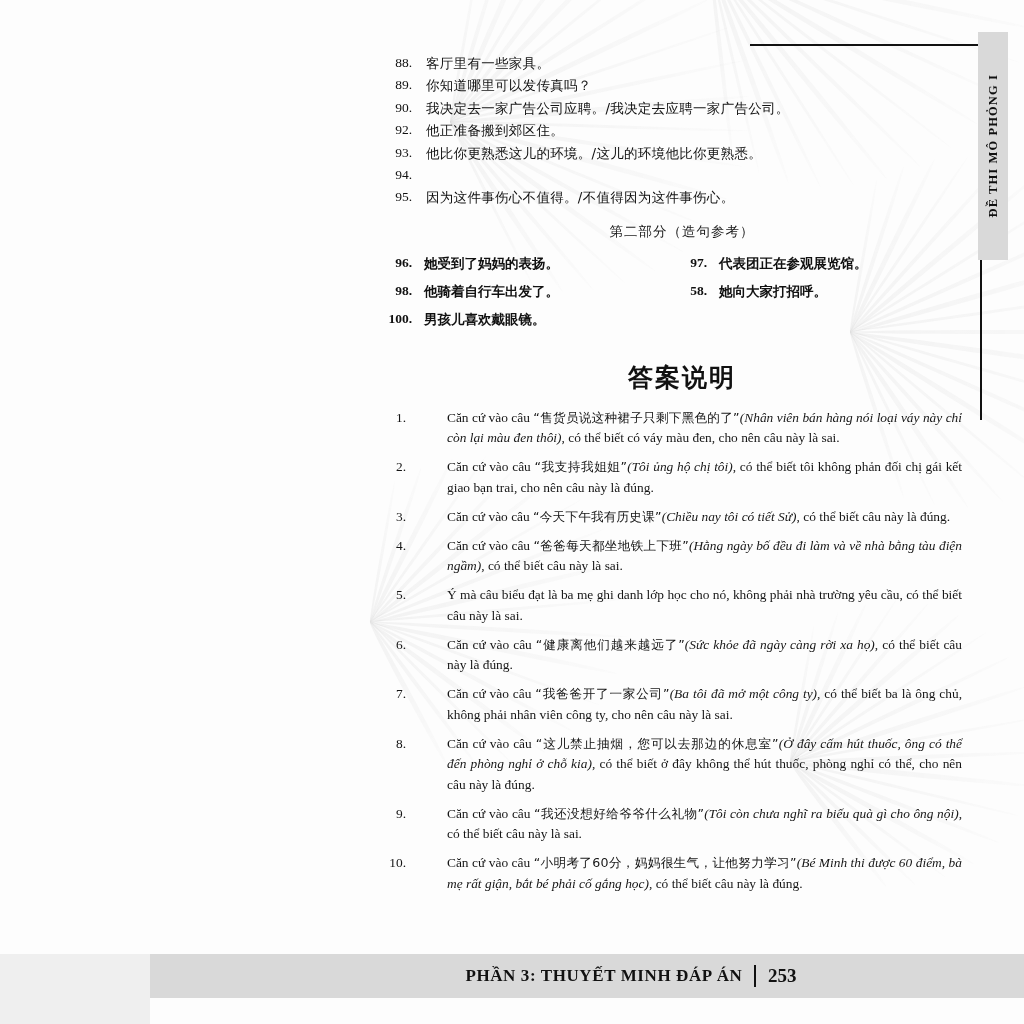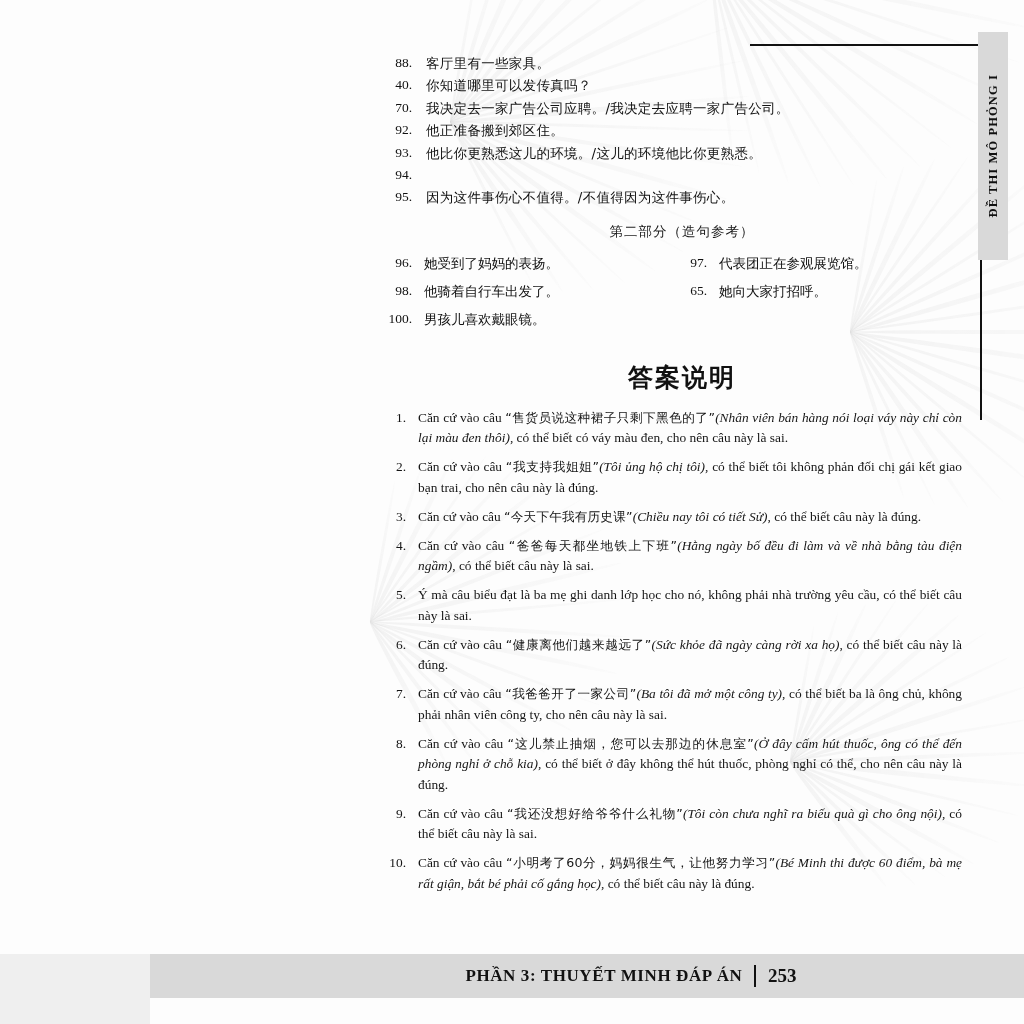--- a/index.html
+++ b/index.html
@@ -142,20 +142,21 @@
     line-height: 28px;
     color: #111;
   }
   .tc-row {
     display: flex;
   }
   .tc-cell {
     display: flex;
     align-items: flex-start;
     width: 50%;
+    font-weight: bold;
   }
   .tc-num {
     width: 40px;
     text-align: right;
     padding-right: 12px;
     flex: none;
     font-family: "Liberation Serif", serif;
   }
 
   .answer-title {
@@ -183,20 +184,21 @@
   }
   .exp-num {
     width: 34px;
     flex: none;
     text-align: right;
     padding-right: 12px;
   }
   .exp-text {
     flex: 1;
     text-align: justify;
+    margin-left: 29px;
   }
   .exp-text .zh {
     font-family: "DejaVu Sans", sans-serif;
     font-size: 12.6px;
     letter-spacing: 0.2px;
   }
   .exp-text .it {
     font-style: italic;
   }
 
@@ -351,25 +353,25 @@
     </div>
 
     <div class="content">
 
       <div class="cn-list" id="sentence-list">
           <div class="cn-row">
             <div class="cn-num">88.</div>
             <div class="cn-text">客厅里有一些家具。</div>
           </div>
           <div class="cn-row">
-            <div class="cn-num">40.</div>
+            <div class="cn-num">89.</div>
             <div class="cn-text">你知道哪里可以发传真吗？</div>
           </div>
           <div class="cn-row">
-            <div class="cn-num">70.</div>
+            <div class="cn-num">90.</div>
             <div class="cn-text">我决定去一家广告公司应聘。/我决定去应聘一家广告公司。</div>
           </div>
           <div class="cn-row">
             <div class="cn-num">92.</div>
             <div class="cn-text">他正准备搬到郊区住。</div>
           </div>
           <div class="cn-row">
             <div class="cn-num">93.</div>
             <div class="cn-text">他比你更熟悉这儿的环境。/这儿的环境他比你更熟悉。</div>
           </div>
@@ -394,21 +396,21 @@
               <div class="tc-num">97.</div>
               <div>代表团正在参观展览馆。</div>
             </div>
           </div>
           <div class="tc-row">
             <div class="tc-cell">
               <div class="tc-num">98.</div>
               <div>他骑着自行车出发了。</div>
             </div>
             <div class="tc-cell">
-              <div class="tc-num">65.</div>
+              <div class="tc-num">58.</div>
               <div>她向大家打招呼。</div>
             </div>
           </div>
           <div class="tc-row">
             <div class="tc-cell">
               <div class="tc-num">100.</div>
               <div>男孩儿喜欢戴眼镜。</div>
             </div>
           </div>
         </div>

